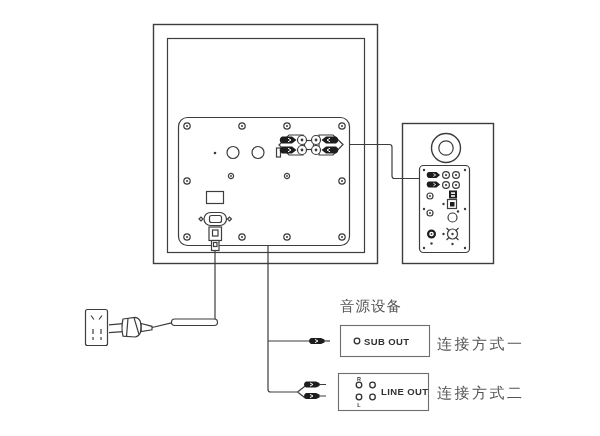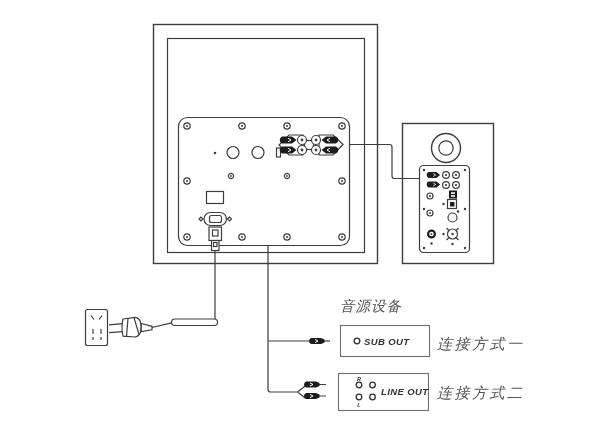--- a/index.html
+++ b/index.html
@@ -1,17 +1,17 @@
 <!DOCTYPE html>
 <html style="--line-color: #3d3d3d; --box-border-color: #6e6e6e; --label-text-color: #555555; --small-text-color: #323232; --background-color: #ffffff;"><head>
 <meta charset="utf-8">
 <style>
   html,body{margin:0;padding:0;background:#fff;}
   #stage{position:relative;width:600px;height:428px;background:var(--background-color,#fff);overflow:hidden;
-         font-family:"Liberation Sans", sans-serif;font-style:italic;}
+         font-family:"Liberation Sans", sans-serif;}
   svg{display:block}
   .ln{fill:none;stroke:var(--line-color,#3d3d3d);stroke-width:1.2;}
   .ln2{fill:none;stroke:var(--line-color,#3d3d3d);stroke-width:1.4;}
   .fw{fill:#fff;}
   .dot{fill:var(--line-color,#3d3d3d);stroke:none;}
   .blk{fill:#1d1d1d;stroke:none;}
   .chev{fill:none;stroke:#fff;stroke-width:1;}
   .boxln{fill:none;stroke:var(--box-border-color,#6e6e6e);stroke-width:1.1;}
   .cn-label{font-size:14.5px;fill:var(--label-text-color,#555);letter-spacing:1px;}
   .cn-method{font-size:15px;fill:var(--label-text-color,#555);letter-spacing:2.5px;}

